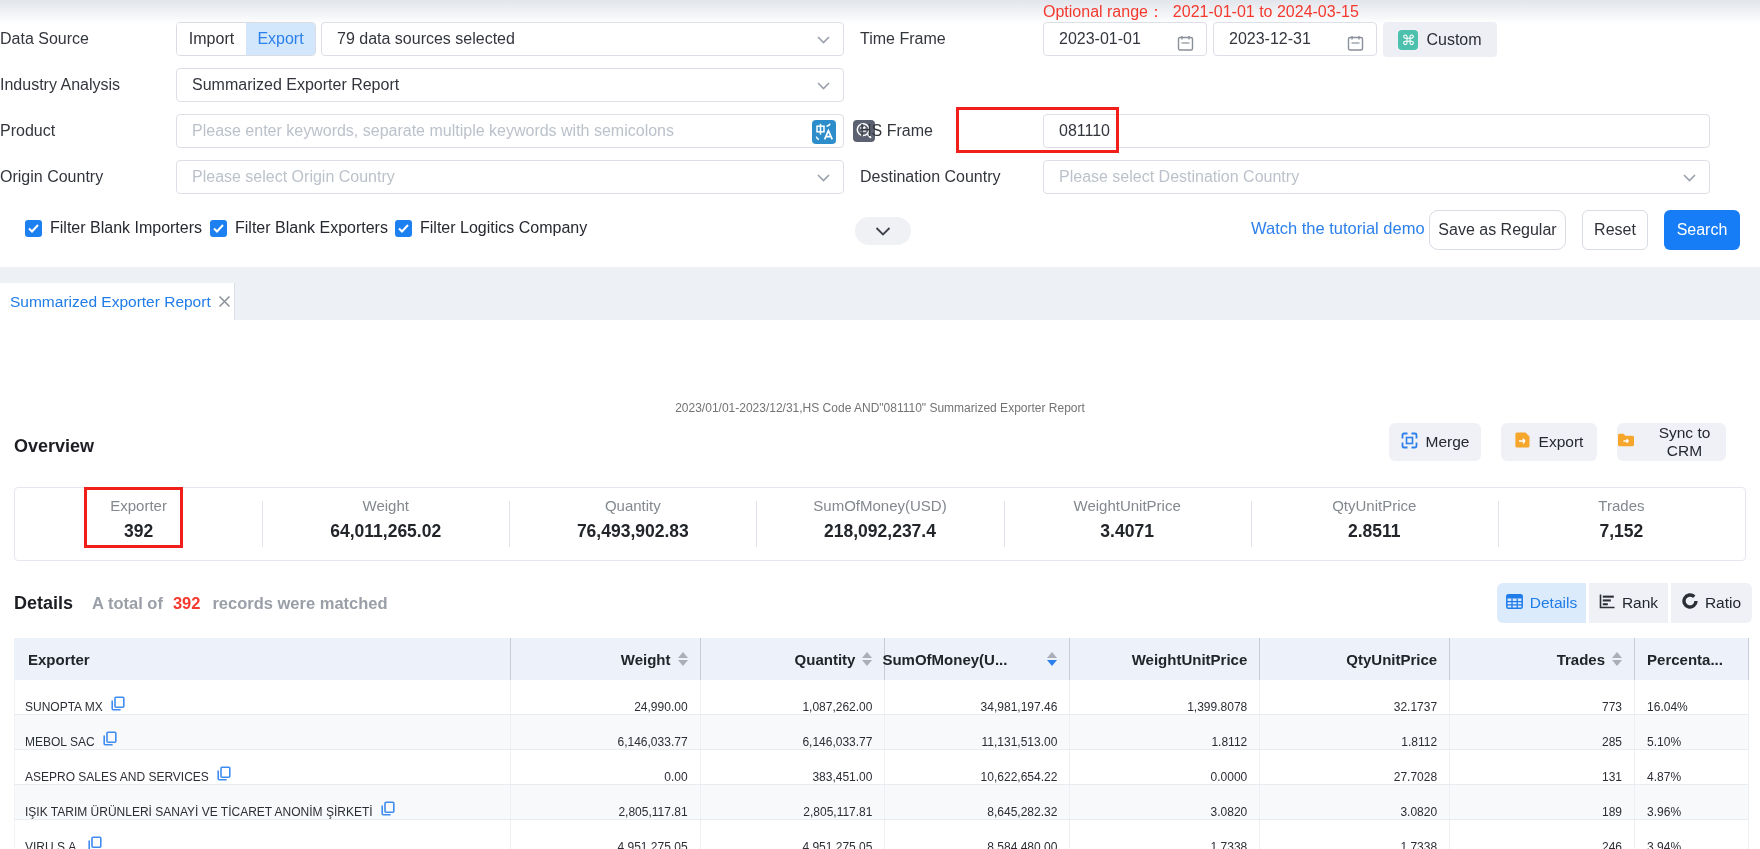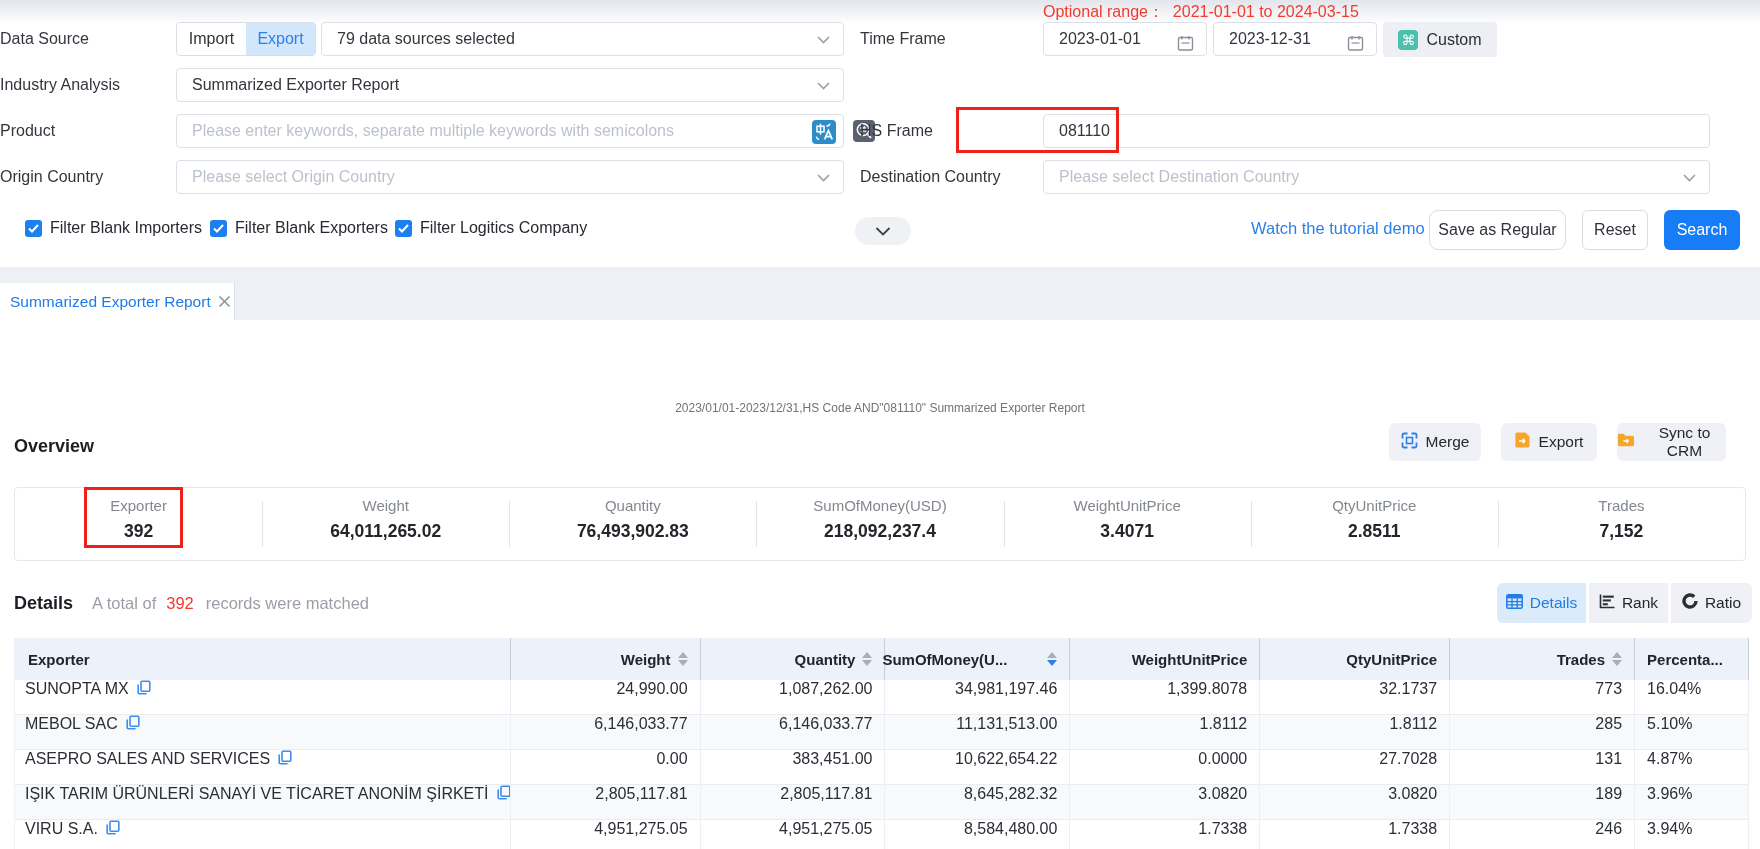--- a/index.html
+++ b/index.html
@@ -101,21 +101,21 @@
 
   .cards { position:absolute; left:14px; top:487px; width:1732px; height:74px; border:1px solid #e4e7ed;
     border-radius:4px; display:flex; background:#fff; }
   .card { flex:1; text-align:center; padding-top:9px; position:relative; }
   .card + .card::before { content:""; position:absolute; left:0; top:13px; bottom:13px; width:1px; background:#e0e3e9; }
   .card-label { font-size:15px; color:#83888f; margin-bottom:7px; }
   .card-value { font-size:17.5px; font-weight:700; color:#22252a; }
 
   
   .details-heading { position:absolute; left:14px; top:593px; font-size:18px; font-weight:700; color:#1c1e23; }
-  .details-total { position:absolute; left:92px; top:594px; font-size:16.5px; color:#9a9fa7; }
+  .details-total { position:absolute; left:92px; top:594px; font-size:16.5px; color:#9a9fa7;font-weight:bold; }
   .details-total .red { color:#f4392e; padding:0 10px; }
   .details-total .suffix { padding-left:2px; }
 
   .view-toggle { position:absolute; left:1497px; top:583px; height:40px; display:flex; }
   .vbtn { height:40px; border:none; font-size:15.5px; color:#25282e; background:#eff1f6; font-family:inherit;
     display:flex; align-items:center; justify-content:center; gap:7px; cursor:pointer; margin-left:3px; }
   .vbtn:first-child { margin-left:0; border-top-left-radius:6px; border-bottom-left-radius:6px; }
   .vbtn:last-child { border-top-right-radius:6px; border-bottom-right-radius:6px; }
   .vbtn.active { background:#dcebfb; color:#1f7ce8; }
   .vbtn-details { width:89px; }
@@ -127,21 +127,21 @@
   .thead { display:flex; background:#edf1f9; height:42px; border-right:1px solid #c8cdd8; }
   .th { font-size:15px; font-weight:700; color:#20242b; display:flex; align-items:center;
     border-left:1px solid #c8cdd8; padding:0 12px; }
   .th:first-child { border-left:none; padding-left:14px; }
   .th.ar { justify-content:flex-end; }
   .sort { display:inline-flex; flex-direction:column; gap:2px; margin-left:7px; }
   .sort svg { display:block; }
 
   .trow { display:flex; height:35px; border-bottom:1px solid #e9ecf1; background:#fff; border-right:1px solid #edeff3; }
   .trow.stripe { background:#f8f9fa; }
-  .td { font-size:16px; color:#2b2e35; display:flex; align-items:flex-start; border-left:1px solid #edeff3;
+  .td { font-size:12px; color:#2b2e35; display:flex; align-items:flex-end; border-left:1px solid #edeff3;
     padding:0 12px; white-space:nowrap; overflow:hidden; }
   .td:first-child { border-left:1px solid #f2f3f6; padding-left:10px; }
   .td.ar { justify-content:flex-end; }
   .copy-icon { margin-left:8px; flex:0 0 auto; }
 
   .c0 { width:496px; } .c1 { width:190px; } .c2 { width:185px; } .c3 { width:185px;gap:33px; }
   .c4 { width:190px; } .c5 { width:190px; } .c6 { width:185px; } .c7 { width:114px; border-left-color:#c8cdd8; }
   .trow .c7 { border-left-color:#edeff3; }
 
   

